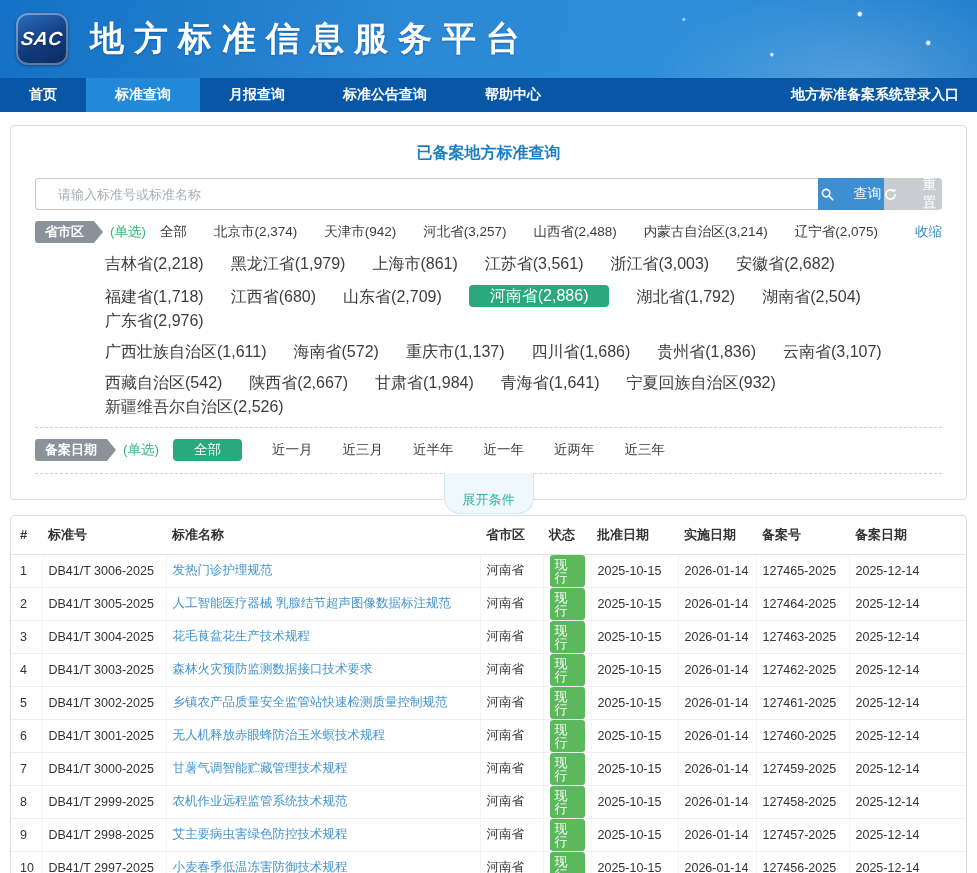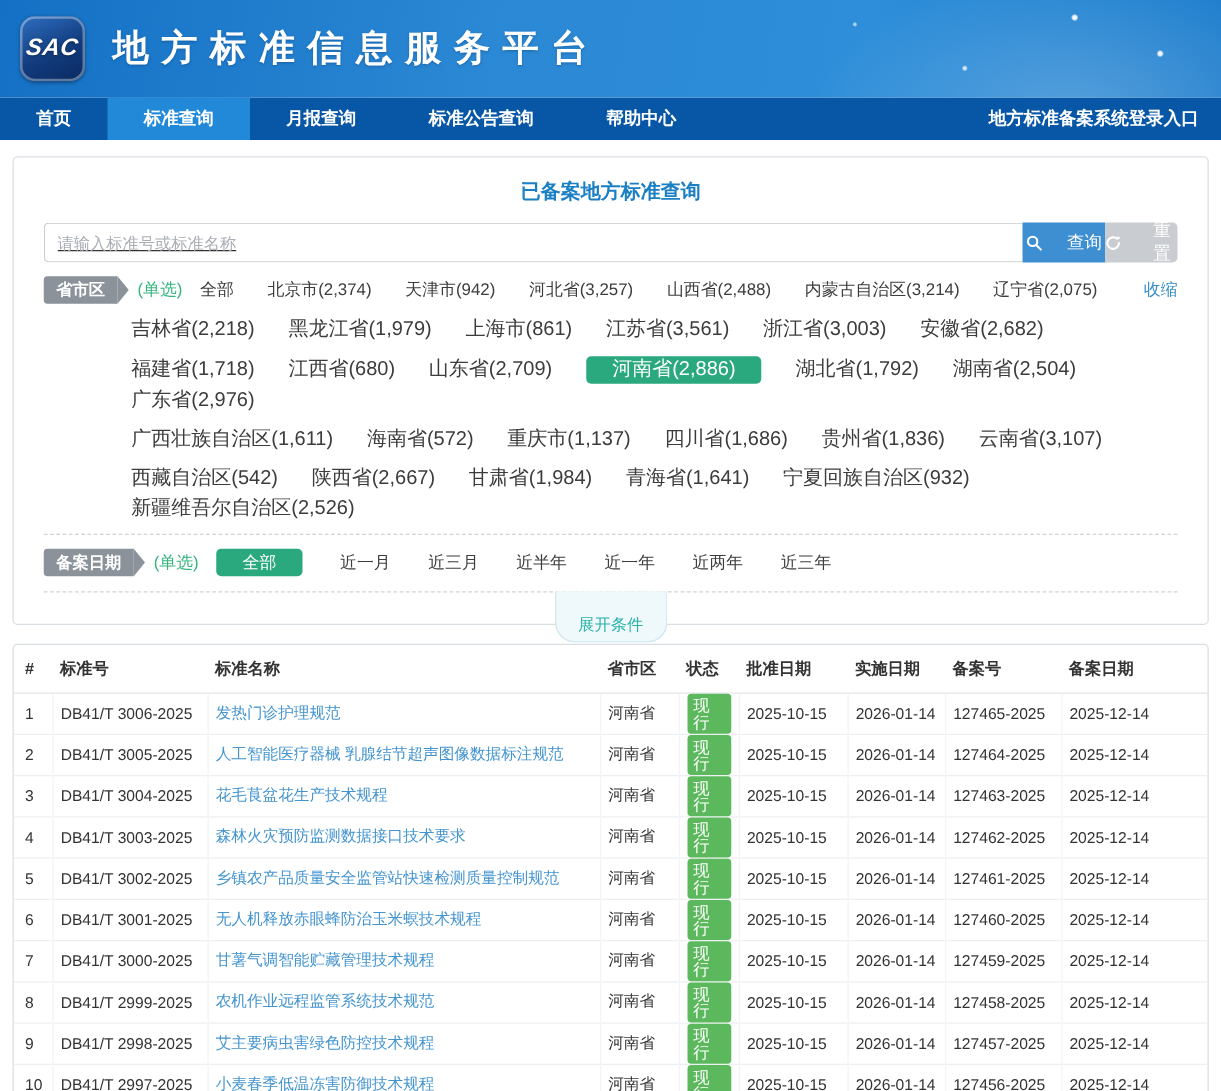--- a/index.html
+++ b/index.html
@@ -15,58 +15,58 @@
       radial-gradient(circle at 70% 25%, rgba(255,255,255,.6) 0 1px, rgba(255,255,255,0) 2px),
       radial-gradient(ellipse 300px 160px at 88% 115%, rgba(255,255,255,.22), rgba(255,255,255,0) 70%),
       linear-gradient(100deg,#1470c4 0%, #2b88d4 40%, #2e8ed9 70%, #1f7ecd 100%);
   }
   .logo-badge { width:52px; height:52px; border-radius:12px; flex:0 0 auto;
     background:linear-gradient(155deg,#2f6fc2 0%, #123c7e 55%, #0a2a60 100%);
     box-shadow: inset 0 0 0 2px rgba(255,255,255,.35), 0 1px 3px rgba(0,0,0,.35);
     display:flex; align-items:center; justify-content:center; }
   .logo-badge span { color:#fff; font-weight:bold; font-style:italic; font-size:19px; letter-spacing:.5px;
     transform:skewX(-8deg); text-shadow:0 1px 2px rgba(0,0,0,.4); }
-  .site-title { color:#fff; font-size:29px; font-weight:bold; letter-spacing:10px; margin-left:22px;
+  .site-title { color:#fff; font-size:34px; font-weight:bold; letter-spacing:10px; margin-left:22px;
     text-shadow:0 1px 2px rgba(0,40,90,.35); }
 
   
   .main-nav { height:34px; background:#0857a6; display:flex; align-items:stretch; color:#fff; font-size:14px;font-family:Liberation Mono, monospace; }
   .nav-item { display:flex; align-items:center; padding:0 29px; color:#fff; text-decoration:none;
     font-weight:bold; cursor:pointer; }
   .nav-item.active { background:#2189d8; }
   .nav-spacer { flex:1; }
   .nav-login { display:flex; align-items:center; margin-right:18px; color:#fff; font-weight:bold;
     font-size:14px; text-decoration:none; cursor:pointer; }
 
   
   .card { margin:13px 10px 0; border:1px solid #d9dee3; border-radius:4px; background:#fff; }
 
   
   .panel-title { text-align:center; color:#1b7fc4; font-size:16px; font-weight:bold; padding-top:17px; }
   .search-row { display:flex; margin:14px 24px 0; height:32px; }
   .search-input { flex:1; border:1px solid #c9ccd0; border-right:none; border-radius:4px 0 0 4px;
-    padding:0 10px; font-size:13px; color:#333; outline:none;text-decoration:underline; }
+    padding:0 22px; font-size:13px; color:#333; outline:none; }
   .search-input::placeholder { color:#a9aeb4; }
   .btn { display:flex; align-items:center; justify-content:center; gap:20px; border:none; color:#fff;
     font-size:14px; cursor:pointer; }
   .btn-query { width:66px; background:#3e8ed2; }
   .btn-reset { width:58px; background:#c9ccd0; border-radius:0 4px 4px 0; }
   .btn svg { display:block; }
 
   
   .filter-row { display:flex; align-items:center; margin:11px 24px 0; font-size:13.5px; color:#3c3c3c; }
   .filter-tag { position:relative; background:#8b9299; color:#fff; font-size:13px; font-weight:bold;
     height:22px; line-height:22px; padding:0 10px; border-radius:3px 0 0 3px; margin-right:16px; flex:0 0 auto; }
   .filter-tag::after { content:""; position:absolute; right:-9px; top:0;
     border-left:9px solid #8b9299; border-top:11px solid transparent; border-bottom:11px solid transparent; }
   .mode-label { color:#35b57e; margin-right:14px; flex:0 0 auto; }
   .opts { display:flex; flex-wrap:wrap; align-items:center; column-gap:27px; row-gap:4px; }
   .opt { color:#3c3c3c; text-decoration:none; cursor:pointer; line-height:20px; white-space:nowrap; }
   .opt.selected { background:#2aa87e; color:#fff; padding:1px 21px; border-radius:4px; }
-  .opt-row-indent { margin:11px 24px 0 94px; }
+  .opt-row-indent { margin:11px 24px 0 94px;align-items:flex-end; }
   .collapse-link { margin-left:auto; color:#3a8ec9; cursor:pointer; text-decoration:none; flex:0 0 auto; }
   .dashed-div { border-top:1px dashed #d2d2d2; margin:10px 24px 0; }
   .expand-wrap { margin:12px 24px 0; border-top:1px dashed #d2d2d2; text-align:center; height:26px; }
   .expand-btn { display:inline-block; margin-top:-1px; background:#eff8fb; border:1px solid #cfe8f0;
     border-top:none; border-radius:0 0 16px 16px; padding:18px 18px 4px; color:#2bb3a8; font-size:13px; cursor:pointer; }
 
   
   .table-card { margin-top:15px; }
   table { width:100%; border-collapse:collapse; table-layout:fixed; }
   th { text-align:left; font-size:13px; color:#333; font-weight:bold; height:38px; padding:0 6px;

